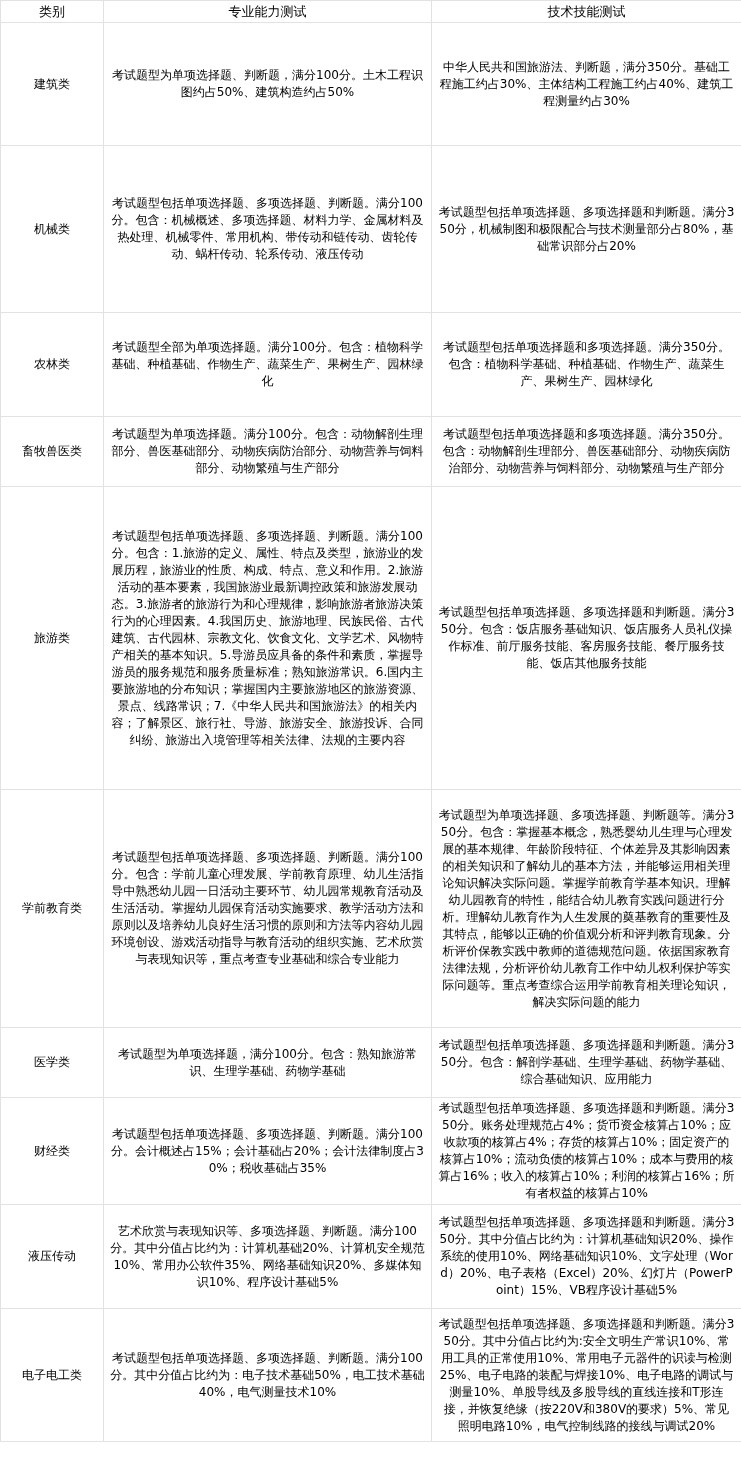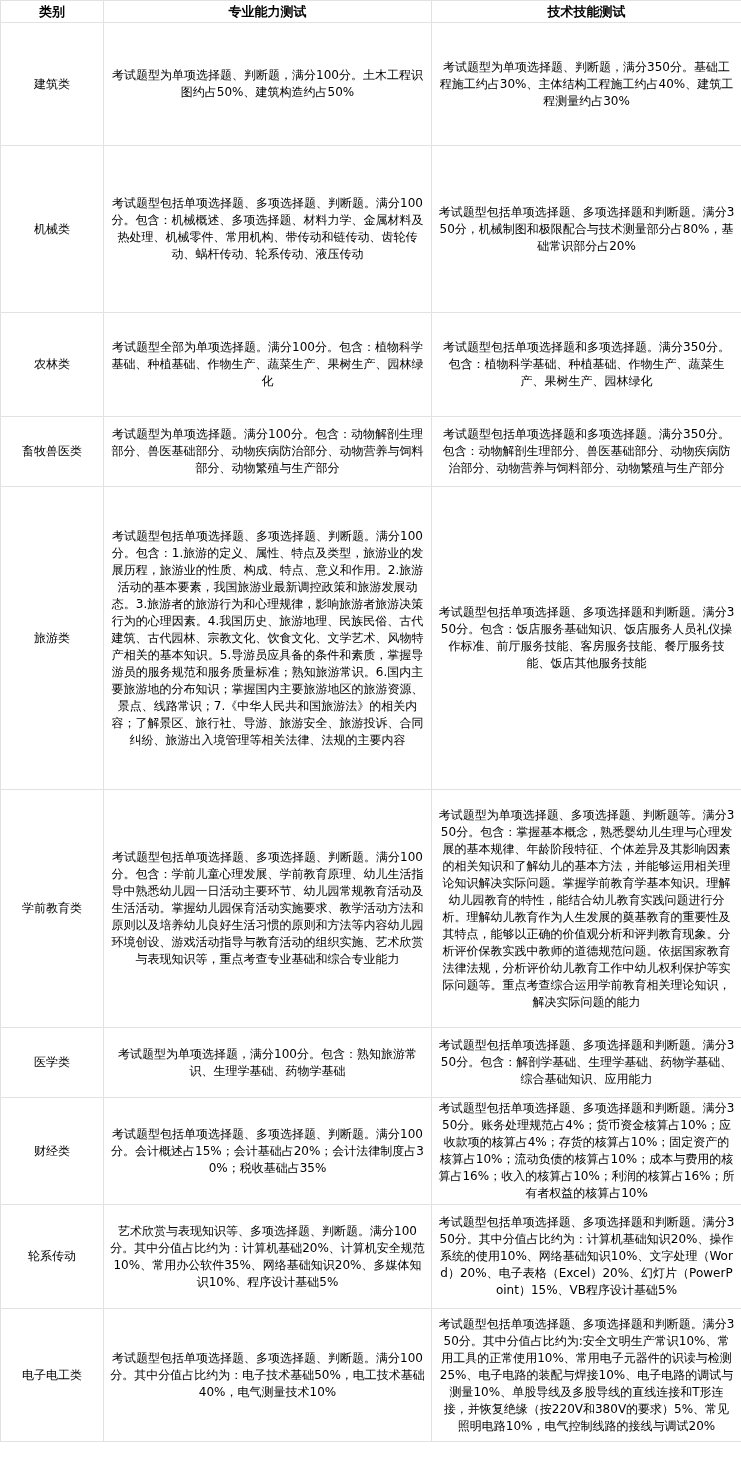--- a/index.html
+++ b/index.html
@@ -21,21 +21,21 @@
     border: 1px solid #e2e2e2;
     text-align: center;
     vertical-align: middle;
     font-size: 12px;
     line-height: 17px;
     padding: 2px 6px;
     box-sizing: border-box;
     word-break: break-all;
   }
   thead th {
-    font-weight: bold;
+    font-weight: normal;
     font-size: 13px;
     height: 22px;
     padding: 0 3px;
   }
   td.cat { font-size: 12px; }
   tr.r0 td { height: 123px; }
   tr.r1 td { height: 167px; }
   tr.r2 td { height: 104px; }
   tr.r3 td { height: 70px;  }
   tr.r4 td { height: 303px; }
@@ -58,21 +58,21 @@
     <tr>
       <th>类别</th>
       <th>专业能力测试</th>
       <th>技术技能测试</th>
     </tr>
   </thead>
   <tbody>
     <tr class="r0">
       <td class="cat">建筑类</td>
       <td>考试题型为单项选择题、判断题，满分100分。土木工程识图约占50%、建筑构造约占50%</td>
-      <td>考试题型为单项选择题、判断题，满分350分。基础工程施工约占30%、主体结构工程施工约占40%、建筑工程测量约占30%</td>
+      <td>中华人民共和国旅游法、判断题，满分350分。基础工程施工约占30%、主体结构工程施工约占40%、建筑工程测量约占30%</td>
     </tr>
     <tr class="r1">
       <td class="cat">机械类</td>
       <td>考试题型包括单项选择题、多项选择题、判断题。满分100分。包含：机械概述、多项选择题、材料力学、金属材料及热处理、机械零件、常用机构、带传动和链传动、齿轮传动、蜗杆传动、轮系传动、液压传动</td>
       <td>考试题型包括单项选择题、多项选择题和判断题。满分350分，机械制图和极限配合与技术测量部分占80%，基础常识部分占20%</td>
     </tr>
     <tr class="r2">
       <td class="cat">农林类</td>
       <td>考试题型全部为单项选择题。满分100分。包含：植物科学基础、种植基础、作物生产、蔬菜生产、果树生产、园林绿化</td>
       <td>考试题型包括单项选择题和多项选择题。满分350分。包含：植物科学基础、种植基础、作物生产、蔬菜生产、果树生产、园林绿化</td>
@@ -96,21 +96,21 @@
       <td class="cat">医学类</td>
       <td>考试题型为单项选择题，满分100分。包含：熟知旅游常识、生理学基础、药物学基础</td>
       <td>考试题型包括单项选择题、多项选择题和判断题。满分350分。包含：解剖学基础、生理学基础、药物学基础、综合基础知识、应用能力</td>
     </tr>
     <tr class="r7">
       <td class="cat">财经类</td>
       <td>考试题型包括单项选择题、多项选择题、判断题。满分100分。会计概述占15%；会计基础占20%；会计法律制度占30%；税收基础占35%</td>
       <td>考试题型包括单项选择题、多项选择题和判断题。满分350分。账务处理规范占4%；货币资金核算占10%；应收款项的核算占4%；存货的核算占10%；固定资产的核算占10%；流动负债的核算占10%；成本与费用的核算占16%；收入的核算占10%；利润的核算占16%；所有者权益的核算占10%</td>
     </tr>
     <tr class="r8">
-      <td class="cat">轮系传动</td>
+      <td class="cat">液压传动</td>
       <td>艺术欣赏与表现知识等、多项选择题、判断题。满分100分。其中分值占比约为：计算机基础20%、计算机安全规范10%、常用办公软件35%、网络基础知识20%、多媒体知识10%、程序设计基础5%</td>
       <td>考试题型包括单项选择题、多项选择题和判断题。满分350分。其中分值占比约为：计算机基础知识20%、操作系统的使用10%、网络基础知识10%、文字处理（Word）20%、电子表格（Excel）20%、幻灯片（PowerPoint）15%、VB程序设计基础5%</td>
     </tr>
     <tr class="r9">
       <td class="cat">电子电工类</td>
       <td>考试题型包括单项选择题、多项选择题、判断题。满分100分。其中分值占比约为：电子技术基础50%，电工技术基础40%，电气测量技术10%</td>
       <td>考试题型包括单项选择题、多项选择题和判断题。满分350分。其中分值占比约为:安全文明生产常识10%、常用工具的正常使用10%、常用电子元器件的识读与检测25%、电子电路的装配与焊接10%、电子电路的调试与测量10%、单股导线及多股导线的直线连接和T形连接，并恢复绝缘（按220V和380V的要求）5%、常见照明电路10%，电气控制线路的接线与调试20%</td>
     </tr>
   </tbody>
 </table>

